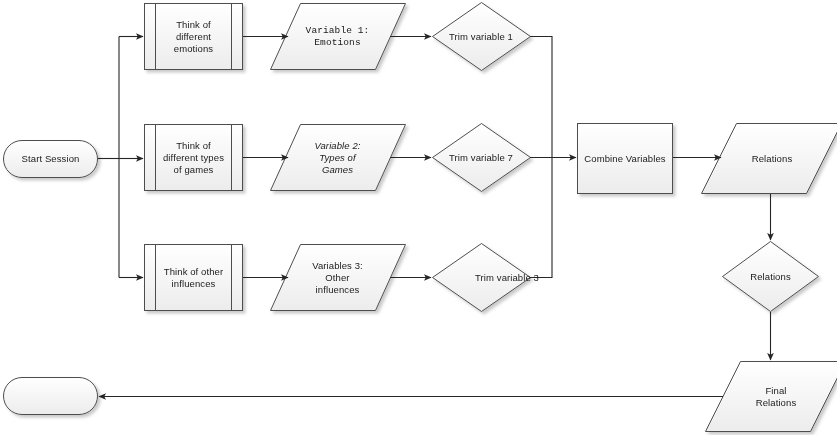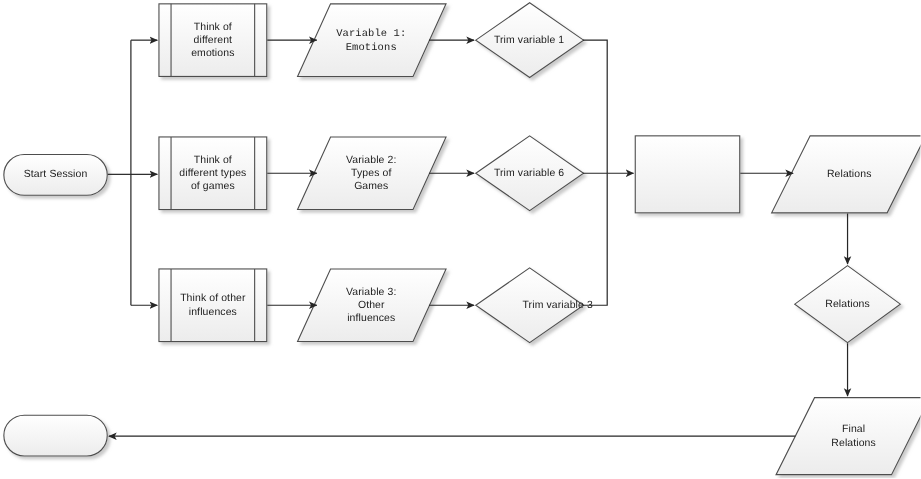--- a/index.html
+++ b/index.html
@@ -135,31 +135,32 @@
 different
 emotions</div>
   <div class="node-label" style="left:152px; top:124px; width:83px;  height:67px;">Think of
 different types
 of games</div>
   <div class="node-label" style="left:151px; top:244px; width:85px;  height:67px;">Think of other
 influences</div>
 
   <div class="node-label" style="left:285px; top:3px;   width:105px; height:67px;font-family:Liberation Mono, monospace;">Variable 1:
 Emotions</div>
-  <div class="node-label" style="left:285px; top:124px; width:105px; height:67px;">Variable 2:
+  <div class="node-label" style="left:285px; top:124px; width:105px; height:67px;font-style:italic;">Variable 2:
 Types of
 Games</div>
-  <div class="node-label" style="left:285px; top:244px; width:105px; height:67px;">Variable 3:
+  <div class="node-label" style="left:285px; top:244px; width:105px; height:67px;">Variables 3:
 Other
 influences</div>
 
   <div class="node-label" style="left:432px; top:2px;   width:98px;  height:69px;">Trim variable 1</div>
-  <div class="node-label" style="left:432px; top:123px; width:98px;  height:69px;">Trim variable 6</div>
+  <div class="node-label" style="left:432px; top:123px; width:98px;  height:69px;">Trim variable 7</div>
   <div class="node-label" style="left:458px; top:243px; width:98px;  height:69px;">Trim variable 3</div>
 
+  <div class="node-label" style="left:577px; top:123px; width:96px;  height:71px;">Combine Variables</div>
 
   <div class="node-label" style="left:716px; top:123px; width:112px; height:71px;">Relations</div>
 
   <div class="node-label" style="left:722px; top:241px; width:97px;  height:71px;">Relations</div>
 
   <div class="node-label" style="left:720px; top:361px; width:112px; height:71px;">Final
 Relations</div>
 
 
 </div>

